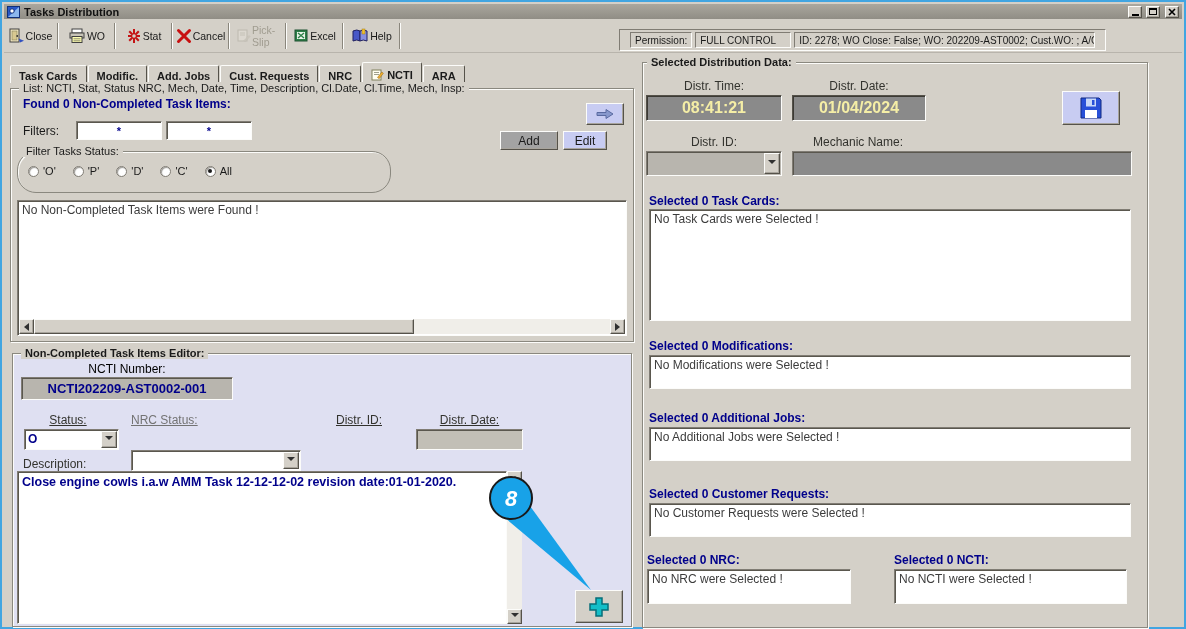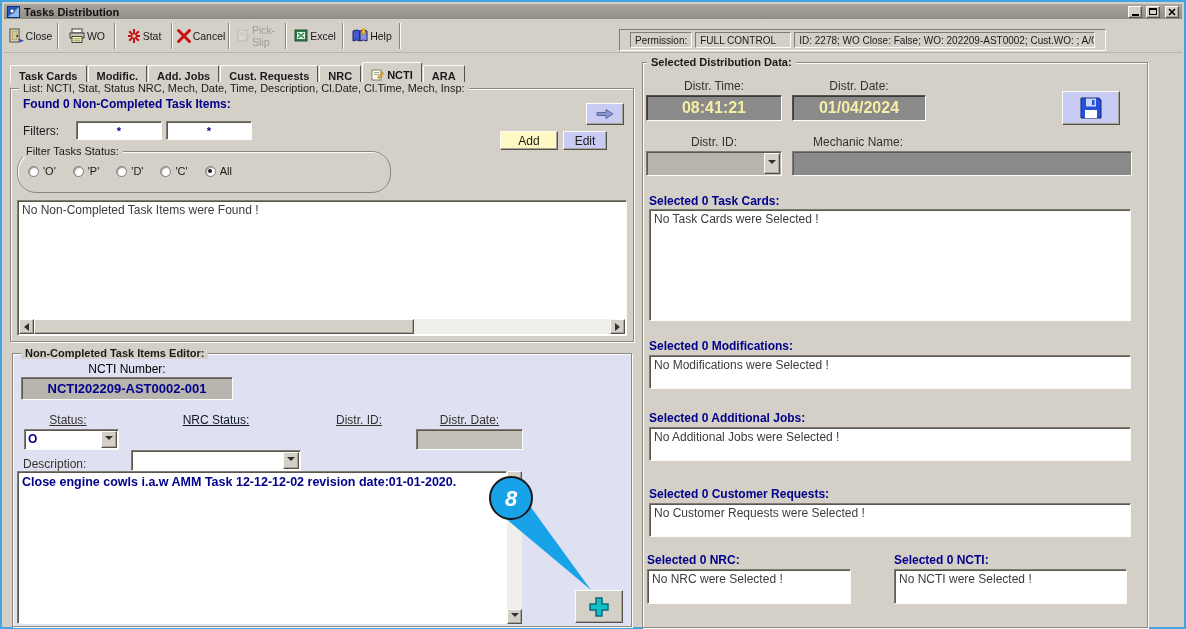--- a/index.html
+++ b/index.html
@@ -38,21 +38,21 @@
   .tabstrip { position:absolute; left:8px; top:61px; height:20px; display:flex; align-items:flex-end; }
   .tab { height:18px; padding:2px 8px 0 8px; font-weight:bold; font-size:11px; background:#d4d0c8; border:1px solid #55524a; border-bottom:none; border-top-color:#fcfcfa; border-left-color:#fcfcfa; border-radius:2px 2px 0 0; margin-right:1px; display:flex; align-items:center; gap:3px; white-space:nowrap; }
   .tab.active { height:21px; margin-top:-3px; padding-top:3px; box-shadow:0 2px 0 #d4d0c8; }
 
   .h-blue { color:#00008b; font-weight:bold; font-size:12px; }
   .listtext { color:#3c3c3c; font-size:12px; padding:2px 4px; }
 
   
   .btn { display:flex; align-items:center; justify-content:center; font-size:12px; }
   .btn-lav { background:#c8ccf2; }
-  .btn-yel { background:#fef9c3; }
+  .btn-yel { background:#a3a3a3; }
 
   
   .combo { position:relative; }
   .combo .ctext { position:absolute; left:3px; top:2px; right:18px; font-size:12px; overflow:hidden; white-space:nowrap; }
   .cbtn { position:absolute; top:1px; right:1px; bottom:1px; width:16px; display:flex; align-items:center; justify-content:center; }
   .tri-d { width:0; height:0; border:4px solid transparent; border-top:4px solid #303030; margin-top:4px; }
   .tri-l { width:0; height:0; border:4px solid transparent; border-right:5px solid #303030; border-left:none; }
   .tri-r { width:0; height:0; border:4px solid transparent; border-left:5px solid #303030; border-right:none; }
   .tri-u { width:0; height:0; border:4px solid transparent; border-bottom:5px solid #303030; border-top:none; }
 
@@ -289,21 +289,21 @@
       </div>
     </div>
   </div>
 
   <div class="gb" style="left:10px; top:351px; width:620px; height:274px; background:#dfe0f2;">
     <span class="gb-label bold">Non-Completed Task Items Editor:</span>
     <span class="abs" style="left:8px; top:8px; width:212px; text-align:center; font-size:12px; color:#000000;">NCTI Number:</span>
     <div class="abs sunken navy" style="left:8px; top:23px; width:212px; height:23px; background:#b8b5ae; font-size:13px; text-align:center; line-height:21px;">NCTI202209-AST0002-001</div>
 
     <span class="abs ulabel" style="left:4px; top:59px; width:102px; text-align:center; font-size:12px; color:#33332e;">Status:</span>
-    <span class="abs ulabel" style="left:118px; top:59px; width:170px; text-align:center; font-size:12px; color:#0f172a;">NRC Status:</span>
+    <span class="abs ulabel" style="left:118px; top:59px; width:170px; text-align:left; font-size:12px; color:#737373;">NRC Status:</span>
     <span class="abs ulabel" style="left:301px; top:59px; width:90px; text-align:center; font-size:12px; color:#33332e;">Distr. ID:</span>
     <span class="abs ulabel" style="left:403px; top:59px; width:107px; text-align:center; font-size:12px; color:#33332e;">Distr. Date:</span>
 
     <div class="abs sunken combo" style="left:11px; top:75px; width:95px; height:21px;">
       <span class="ctext navy">O</span>
       <span class="cbtn raised">
           <span class="tri-d" style="margin-top:0;"></span>
         </span>
     </div>
     <div class="abs sunken combo" style="left:118px; top:75px; width:170px; height:21px;">

